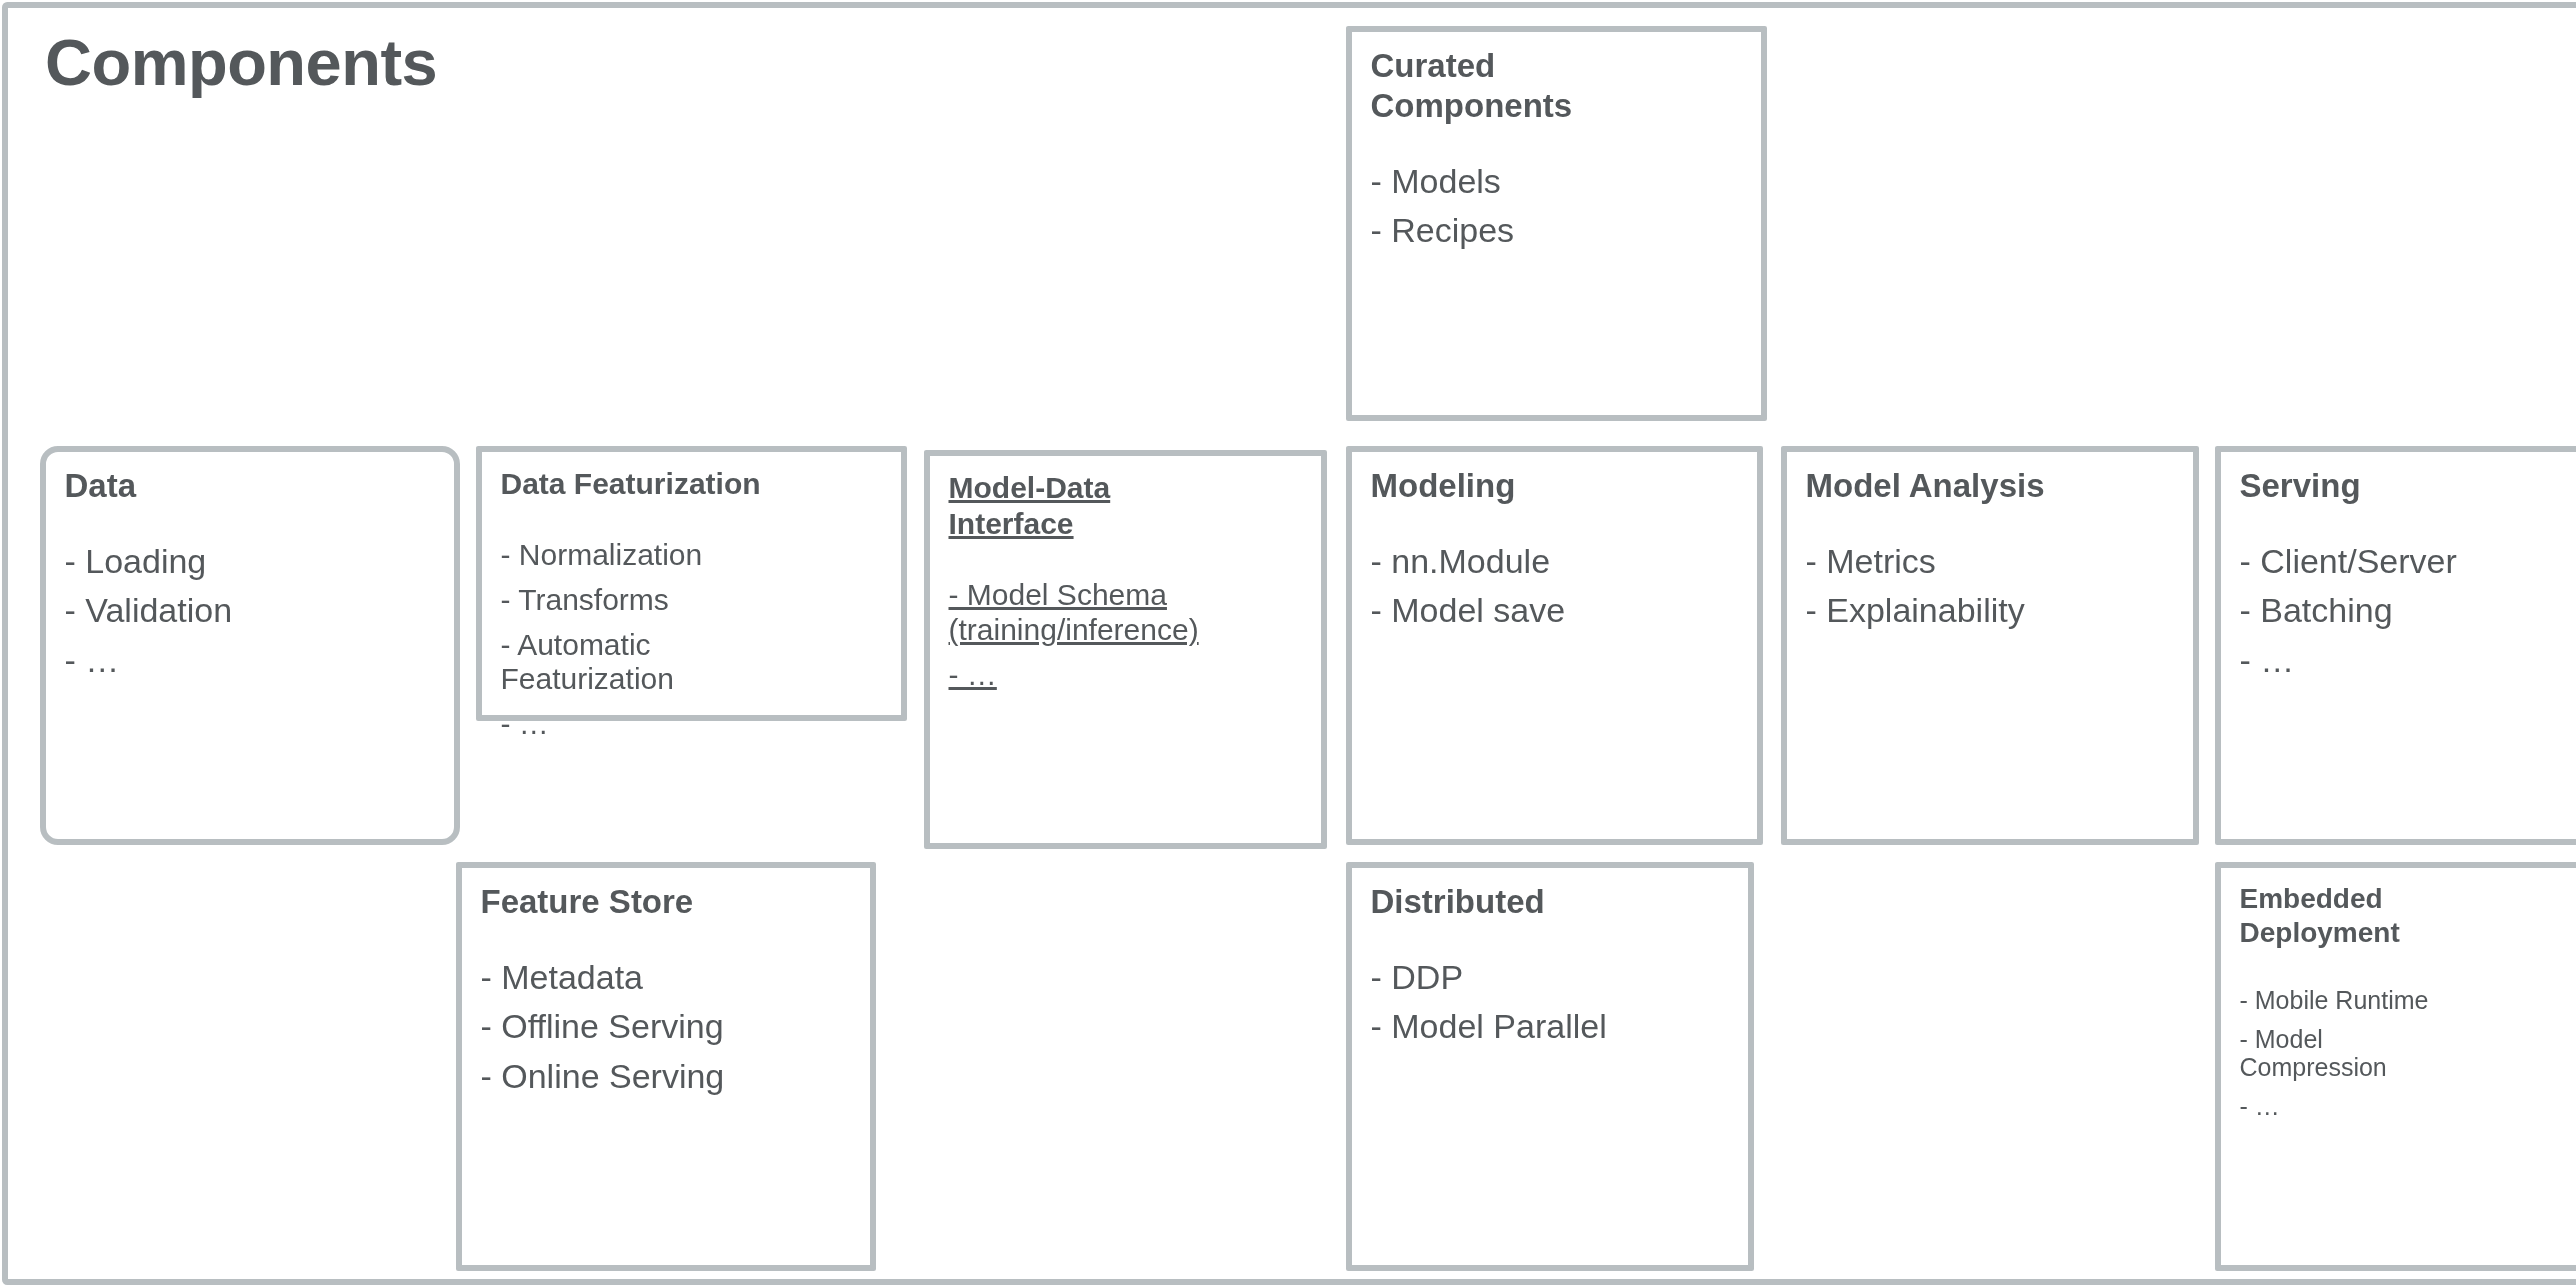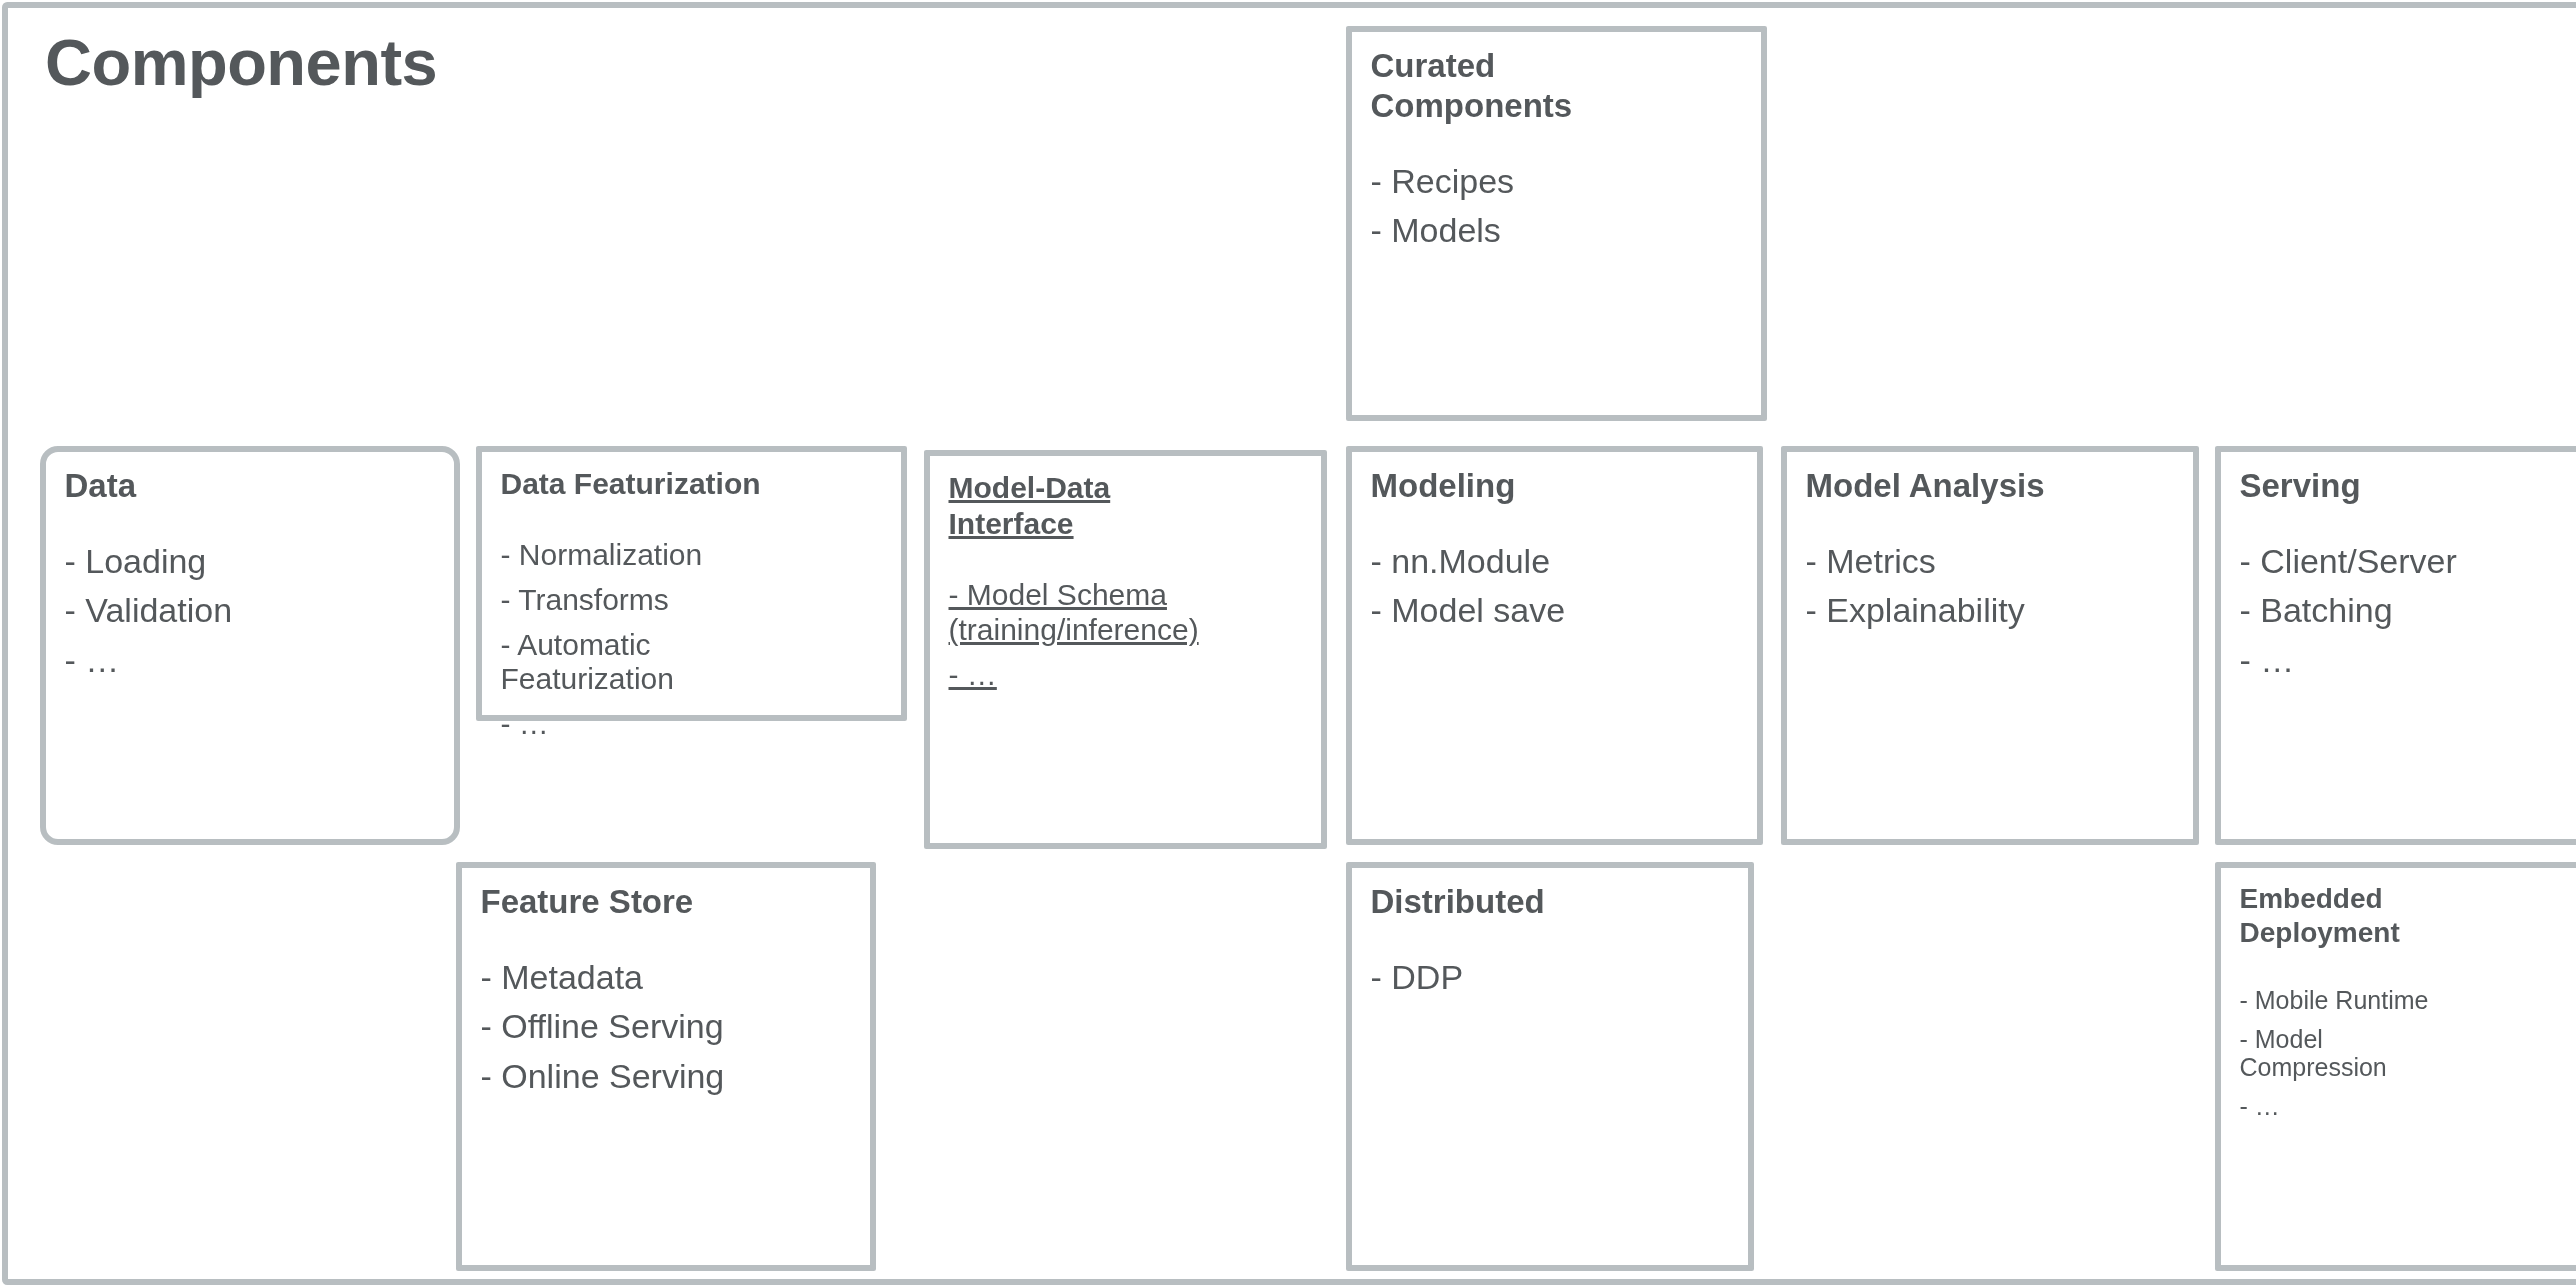--- a/index.html
+++ b/index.html
@@ -78,22 +78,22 @@
 <body>
 
 <div id="canvas">
   <div class="frame"></div>
 
   <div class="page-title">Components</div>
 
   <div class="box size-big" id="box-curated">
     <div class="box-title">Curated
 Components</div>
+    <div class="box-item">- Models</div>
     <div class="box-item">- Recipes</div>
-    <div class="box-item">- Models</div>
   </div>
 
   <div class="box size-big" id="box-data">
     <div class="box-title">Data</div>
     <div class="box-item">- Loading</div>
     <div class="box-item">- Validation</div>
     <div class="box-item">- …</div>
   </div>
 
   <div class="box size-med" id="box-featurization">
@@ -135,20 +135,21 @@
   <div class="box size-big" id="box-featurestore">
     <div class="box-title">Feature Store</div>
     <div class="box-item">- Metadata</div>
     <div class="box-item">- Offline Serving</div>
     <div class="box-item">- Online Serving</div>
   </div>
 
   <div class="box size-big" id="box-distributed">
     <div class="box-title">Distributed</div>
     <div class="box-item">- DDP</div>
+    <div class="box-item">- Model Parallel</div>
   </div>
 
   <div class="box size-small" id="box-embedded">
     <div class="box-title">Embedded
 Deployment</div>
     <div class="box-item">- Mobile Runtime</div>
     <div class="box-item">- Model
 Compression</div>
     <div class="box-item">- …</div>
   </div>

